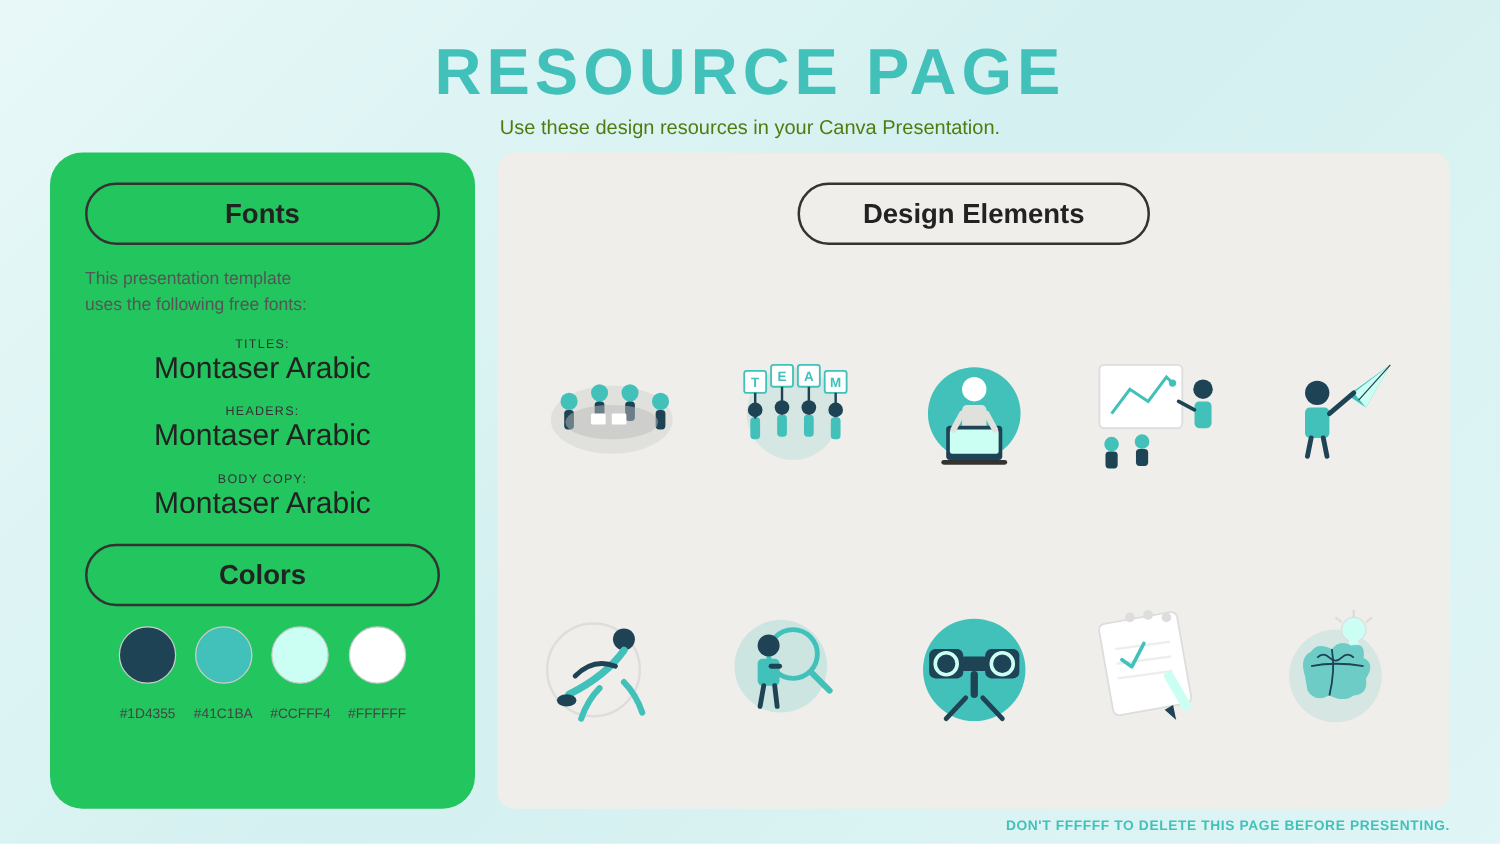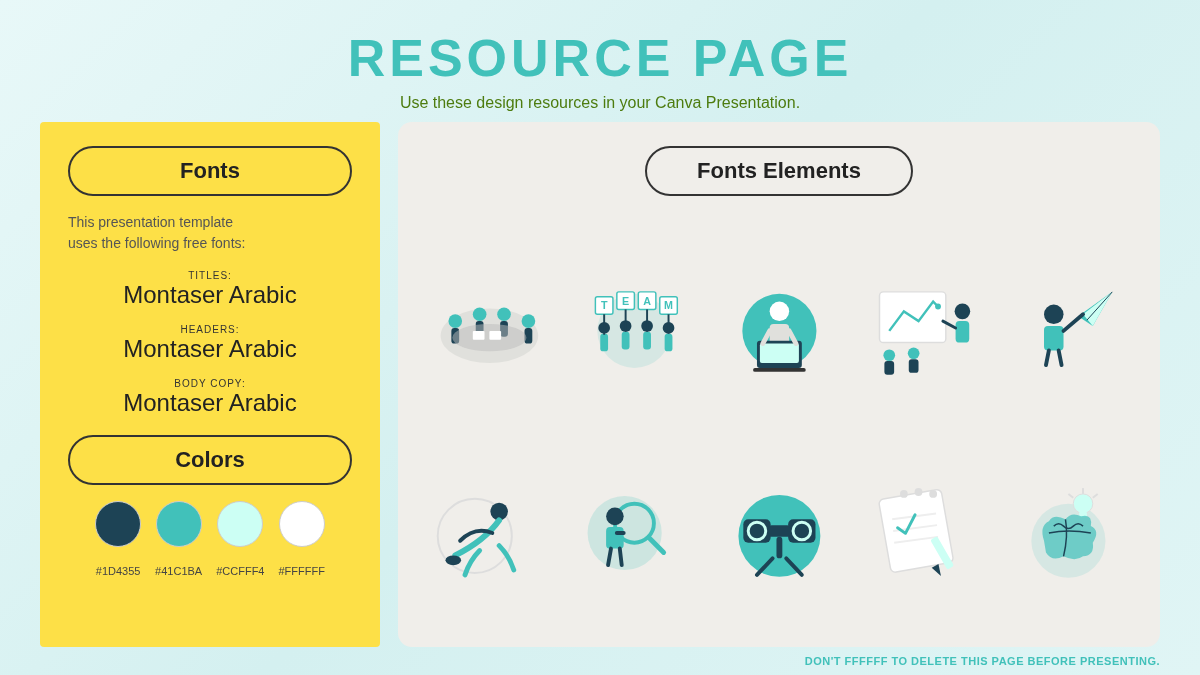--- a/index.html
+++ b/index.html
@@ -37,22 +37,22 @@
     .main-content {
       display: flex;
       gap: 18px;
       padding: 0 40px;
       width: 100%;
       flex: 1;
     }
 
     
     .left-panel {
-      background: #fde047;
-      border-radius: 4px;
+      background: #22c55e;
+      border-radius: 26px;
       width: 340px;
       min-width: 340px;
       padding: 24px 28px 20px 28px;
       display: flex;
       flex-direction: column;
       gap: 0;
     }
 
     .section-box {
       border: 2px solid #333;
@@ -245,21 +245,21 @@
           <div class="color-circle" style="background:#FFFFFF; border:1px solid #ccc;"></div>
           <span class="color-hex">#FFFFFF</span>
         </div>
       </div>
     </div>
   </div>
 
   <div class="right-panel">
     <div class="design-elements-header">
       <div class="section-box" style="padding: 10px 50px;">
-        <span class="section-box-title">Fonts Elements</span>
+        <span class="section-box-title">Design Elements</span>
       </div>
     </div>
 
     <div class="illustrations-grid">
 
       <div class="illustrations-row">
 
         <div class="illus-item">
           <svg viewBox="0 0 130 100" class="illus">
             <ellipse cx="65" cy="60" rx="50" ry="28" fill="#e0e0dc"></ellipse>

